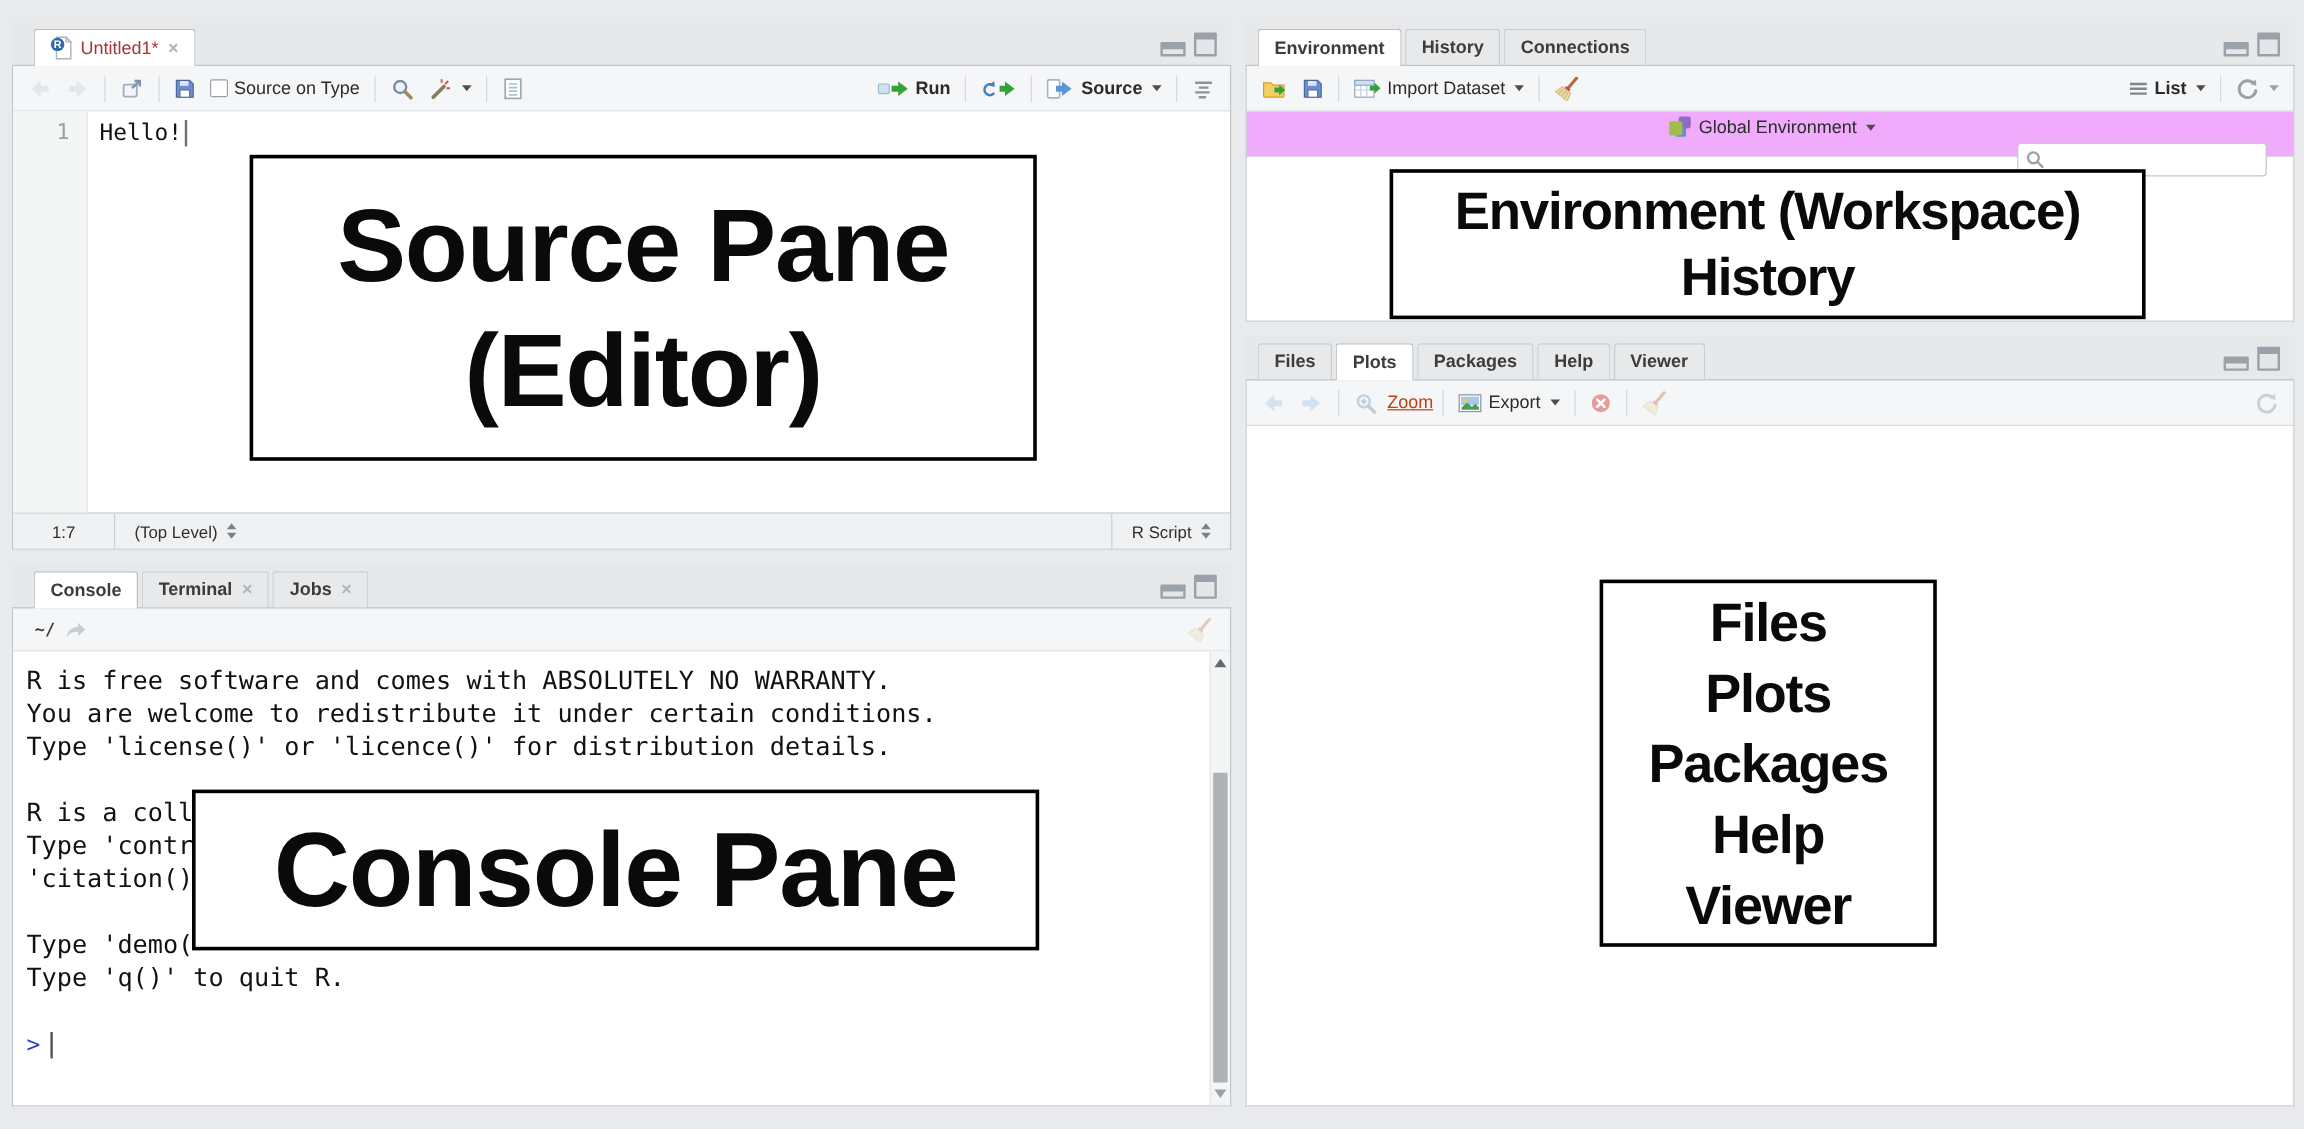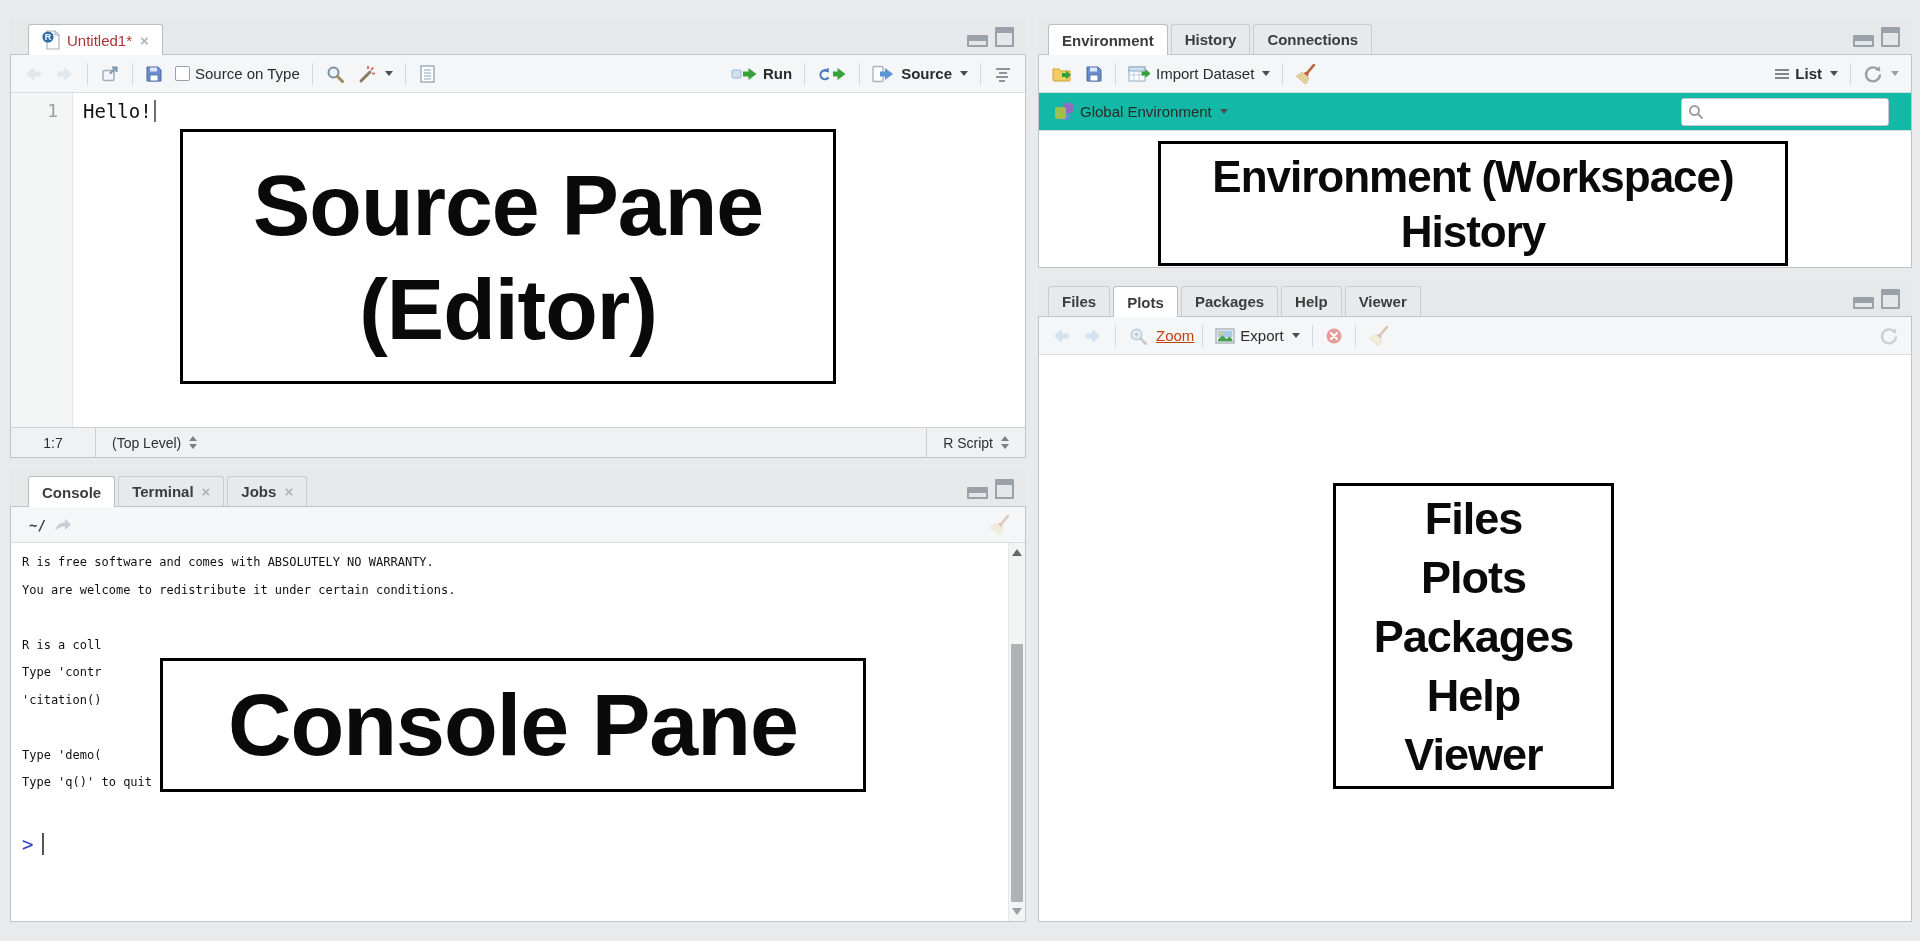--- a/index.html
+++ b/index.html
@@ -82,54 +82,54 @@
   .sorter .up { border-bottom:5px solid #7c8288; }
   .sorter .down { border-top:5px solid #7c8288; }
 
   
   .wd-row {
     height:36px; background:#f5f6f7; border-bottom:1px solid #dadde0;
     display:flex; align-items:center; padding:0 10px 0 18px; gap:8px;
   }
   .wd-text { font-family:"DejaVu Sans Mono", monospace; font-size:14px; font-weight:bold; color:#3c3c3c; }
   .console-out { position:relative; height:378px; background:#fff; padding:12px 40px 0 11px; overflow:hidden; }
-  .cline { height:27.5px; font-family:"DejaVu Sans Mono", monospace; font-size:12px; color:#111; white-space:pre; }
+  .cline { height:27.5px; font-family:"DejaVu Sans Mono", monospace; font-size:21px; color:#111; white-space:pre; }
   .prompt-row { display:flex; align-items:center; height:27.5px; }
   .prompt { font-family:"DejaVu Sans Mono", monospace; font-size:19px; color:#2b3fc4; }
   .prompt-cursor { display:inline-block; width:2px; height:22px; background:#555; margin-left:9px; }
 
   .vscroll { position:absolute; top:0; right:0; bottom:0; width:17px; background:#f3f4f4; border-left:1px solid #e4e6e7; }
   .sb-arrow { position:absolute; left:3px; width:0; height:0; border-left:5px solid transparent; border-right:5px solid transparent; }
   .sb-arrow.up { top:6px; border-bottom:7px solid #64696e; }
   .sb-arrow.down { bottom:6px; border-top:7px solid #9aa0a5; }
   .sb-thumb { position:absolute; left:2px; width:12px; top:101px; height:258px; background:#aeb2b5; border-radius:1px; }
 
   
   .env-row2 {
-    height:38px; background:#14b8a6; border-bottom:1px solid #dadde0;
-    display:flex; align-items:center; padding:0 8px 0 10px;
+    height:38px; background:#f0abfc; border-bottom:1px solid #dadde0;
+    display:flex; align-items:center; padding:0 8px 0 10px;flex-direction:column;
   }
   .white-content { background:#fff; }
   #env-content { height:136px; }
   #files-content { height:566px; }
   .search-box { position:relative; margin-left:auto; margin-right:14px; }
   .search-box input {
     width:208px; height:28px; border:1px solid #c3c8cc; border-radius:3px;
     padding:0 6px 0 30px; font-size:14px; font-family:"Liberation Sans", sans-serif;
     background:#fff; outline:none; color:#333;
   }
   .search-box svg { position:absolute; left:7px; top:6px; }
 
   
   .overlay-box {
     position:absolute; z-index:20; background:#fff; border:3px solid #000;
     display:flex; flex-direction:column; align-items:center; justify-content:center;
     font-weight:bold; color:#0a0a0a; letter-spacing:-1px; text-align:center;
   }
-  #overlay-source      { left:180px;  top:129px; width:656px; height:255px; font-size:86px; line-height:104px; }
+  #overlay-source      { left:208px;  top:129px; width:656px; height:255px; font-size:86px; line-height:104px; }
   #overlay-console     { left:160px;  top:658px; width:706px; height:134px; font-size:88px; line-height:110px; }
   #overlay-environment { left:1158px; top:141px; width:630px; height:125px; font-size:44px; line-height:55px; }
   #overlay-files       { left:1333px; top:483px; width:281px; height:306px; font-size:45px; line-height:59px; }
 
   svg { display:block; flex:none; }
 </style>
 </head>
 <body>
 
 <div class="pane" id="source-pane">
@@ -315,20 +315,21 @@
               <rect x="9" y="8.6" width="4.6" height="2.5" fill="#c94f44"></rect>
               <path d="M7 11 h8.6 l2 7 h-12.6 z" fill="#ead9a6" stroke="#cdb97e" stroke-width="0.8"></path>
             </g>
           </svg>
         </span>
       </span>
     </div>
     <div class="console-out">
       <div class="cline">R is free software and comes with ABSOLUTELY NO WARRANTY.</div>
       <div class="cline">You are welcome to redistribute it under certain conditions.</div>
+      <div class="cline">Type 'license()' or 'licence()' for distribution details.</div>
       <div class="cline"></div>
       <div class="cline">R is a coll</div>
       <div class="cline">Type 'contr</div>
       <div class="cline">'citation()</div>
       <div class="cline"></div>
       <div class="cline">Type 'demo(</div>
       <div class="cline">Type 'q()' to quit R.</div>
       <div class="cline"></div>
       <div class="prompt-row">
         <span class="prompt">&gt;</span>

